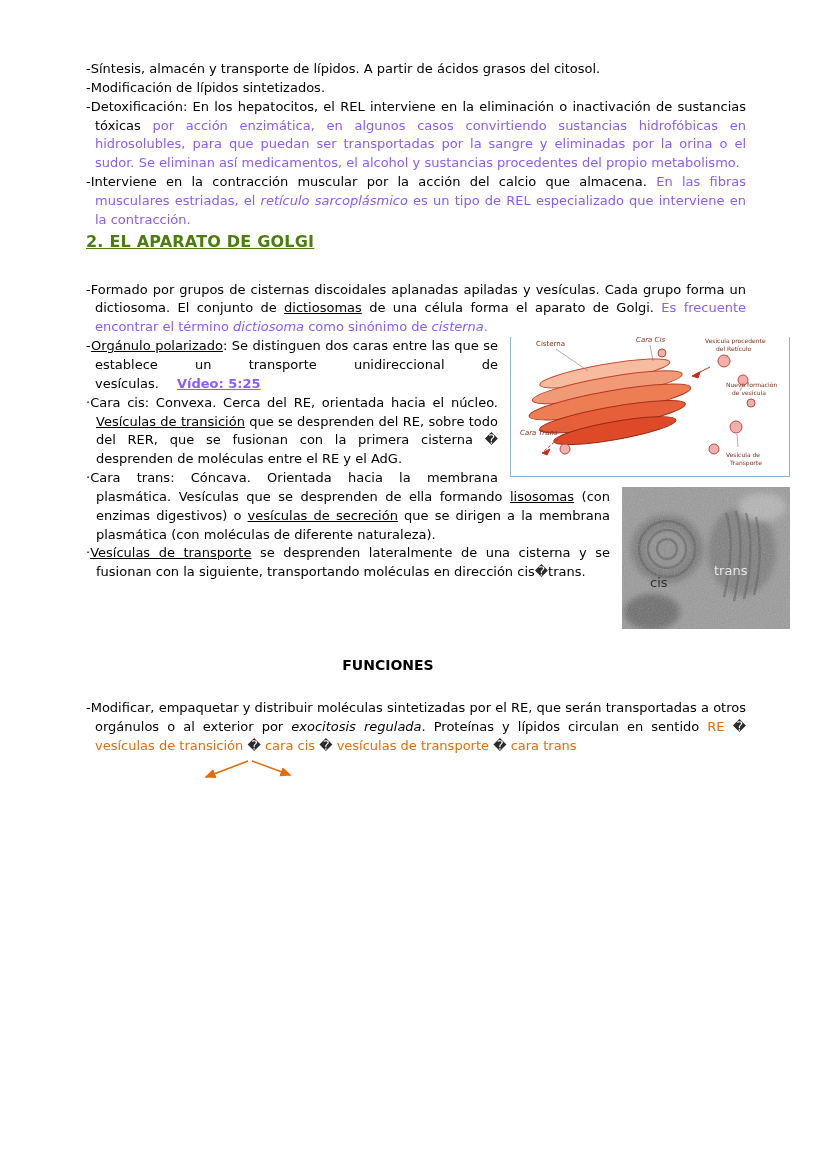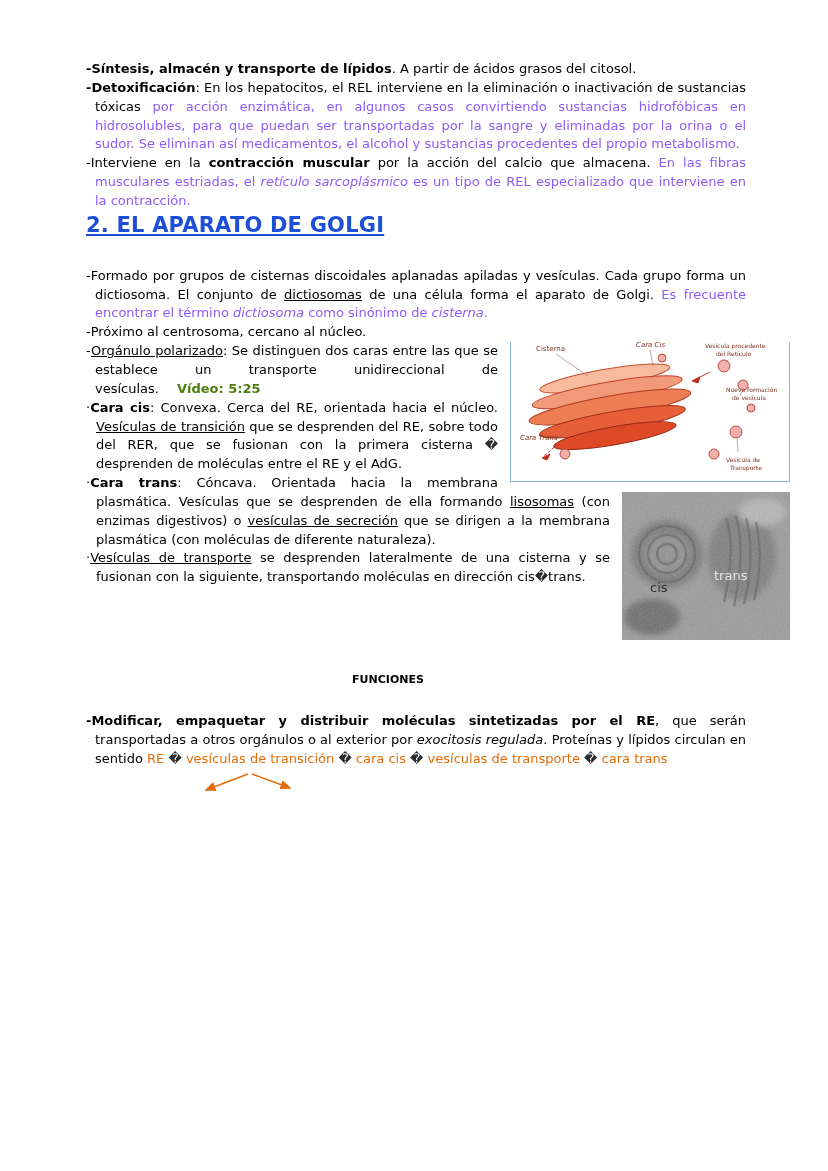--- a/index.html
+++ b/index.html
@@ -22,90 +22,93 @@
   }
   .hang { padding-left: 9px; text-indent: -9px; }
   .mb33 { margin-bottom: 33px; }
   .mb28 { margin-bottom: 28px; }
   .mb30 { margin-bottom: 30px; }
   .mb22 { margin-bottom: 22px; }
   .mb21 { margin-bottom: 21px; }
   .mb8  { margin-bottom: 8px; }
   .mb6  { margin-bottom: 6px; }
   .mb2  { margin-bottom: 2px; }
-  b { font-weight: bold; }
+  b { font-weight: normal; }
   .gray { color: #8b5cf6; }
   .i { font-style: italic; }
   .u { text-decoration: underline; }
   .orange { color: #e36c09; }
   .sym { color: #2b2b2b; font-style: normal; }
   .video-link {
-    color: #4d7c0f;
+    color: #8b5cf6;
     font-weight: bold;
+    text-decoration: underline;
     margin-left: 18px;
     cursor: pointer;
     white-space: nowrap;
   }
   h2.golgi {
-    font-size: 21px;
+    font-size: 16px;
     font-weight: bold;
     text-decoration: underline;
     margin: 2px 0 30px 0;
     letter-spacing: 0.2px;
-    color: #1d4ed8;
+    color: #4d7c0f;
   }
   .h-funciones {
     font-weight: bold;
     text-align: center;
-    font-size: 11px;
+    font-size: 14px;
     margin: 28px 100px 26px 0;
   }
   .golgi-wrap { overflow: hidden; margin-bottom: 0; }
   .golgi-wrap p.para { margin-right: 0; }
   figure { margin: 0; padding: 0; }
   .fig-diagram {
     float: right; clear: right;
     width: 280px; height: 146px;
     margin: -6px 0 10px 12px;
   }
   .fig-micro {
     float: right; clear: right;
     width: 168px; height: 132px;
-    margin: 0 0 21px 12px;
+    margin: 0 0 10px 12px;
   }
   .sub { margin-left: 28px; padding-left: 10px; text-indent: -10px; }
   .sub-trans { margin-right: 140px !important; }
   .arrows { margin: 2px 0 0 100px; height: 26px; }
 </style>
 </head>
 <body>
 
 <div class="page">
 
   <p class="para hang mb33">
     <b>-Síntesis, almacén y transporte de lípidos</b><span>. A partir de ácidos grasos del citosol.</span>
   </p>
 
+  <p class="para hang mb21">
+    <b>-Modificación de lípidos sintetizados</b><span>.</span>
+  </p>
 
   <p class="para hang mb33">
     <b>-Detoxificación</b><span>: En los hepatocitos, el REL interviene en la eliminación o inactivación de sustancias tóxicas </span><span class="gray">por acción enzimática, en algunos casos convirtiendo sustancias hidrofóbicas en hidrosolubles, para que puedan ser transportadas por la sangre y eliminadas por la orina o el sudor. Se eliminan así medicamentos, el alcohol y sustancias procedentes del propio metabolismo.</span>
   </p>
 
   <p class="para hang mb28">
     <span>-Interviene en la </span><b>contracción muscular</b><span> por la acción del calcio que almacena. </span><span class="gray">En las fibras musculares estriadas, el </span><span class="gray i">retículo sarcoplásmico</span><span class="gray"> es un tipo de REL especializado que interviene en la contracción.</span>
   </p>
 
 
   <h2 class="golgi">2. EL APARATO DE GOLGI</h2>
 
   <p class="para hang mb30">
     <span>-Formado por grupos de cisternas discoidales aplanadas apiladas y vesículas. Cada grupo forma un dictiosoma. El conjunto de </span><span class="u">dictiosomas</span><span> de una célula forma el aparato de Golgi. </span><span class="gray">Es frecuente encontrar el término </span><span class="gray i">dictiosoma</span><span class="gray"> como sinónimo de </span><span class="gray i">cisterna</span><span class="gray">.</span>
   </p>
 
-  <p class="para hang mb22">-Próximo al centrosoma, cercano al núcleo.</p>
 
   <div class="golgi-wrap">
 
     <figure class="fig-diagram">
       <svg width="280" height="146" viewBox="0 0 280 146" xmlns="http://www.w3.org/2000/svg">
         <rect x="0.5" y="0.5" width="279" height="145" fill="#ffffff" stroke="#8ab4d8" stroke-width="1"></rect>
         <g transform="rotate(-10 100 72)">
           <ellipse cx="100" cy="42" rx="66" ry="9" fill="#f7bb9f" stroke="#c74c30" stroke-width="1"></ellipse>
           <ellipse cx="100" cy="56" rx="76" ry="10" fill="#f19a77" stroke="#c0402a" stroke-width="1"></ellipse>
           <ellipse cx="100" cy="71" rx="82" ry="11" fill="#ed7d52" stroke="#b23a22" stroke-width="1"></ellipse>

